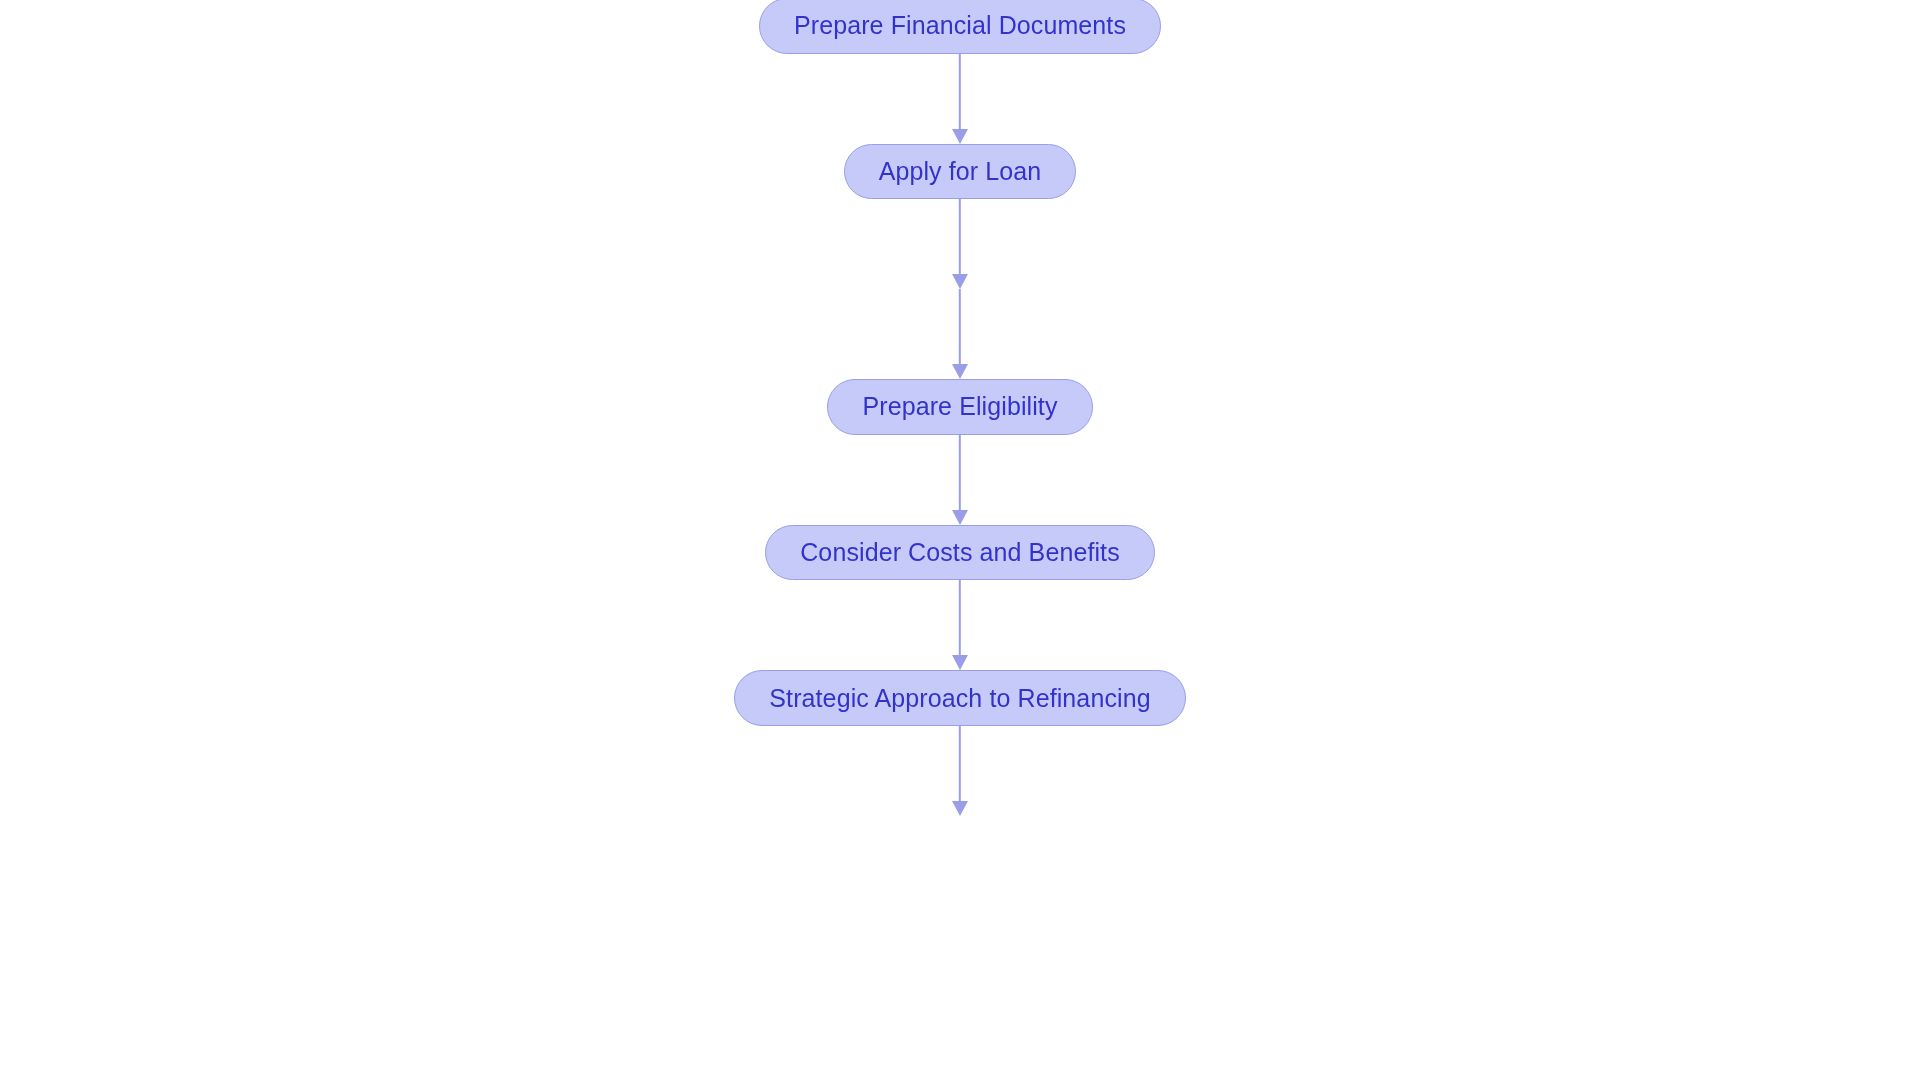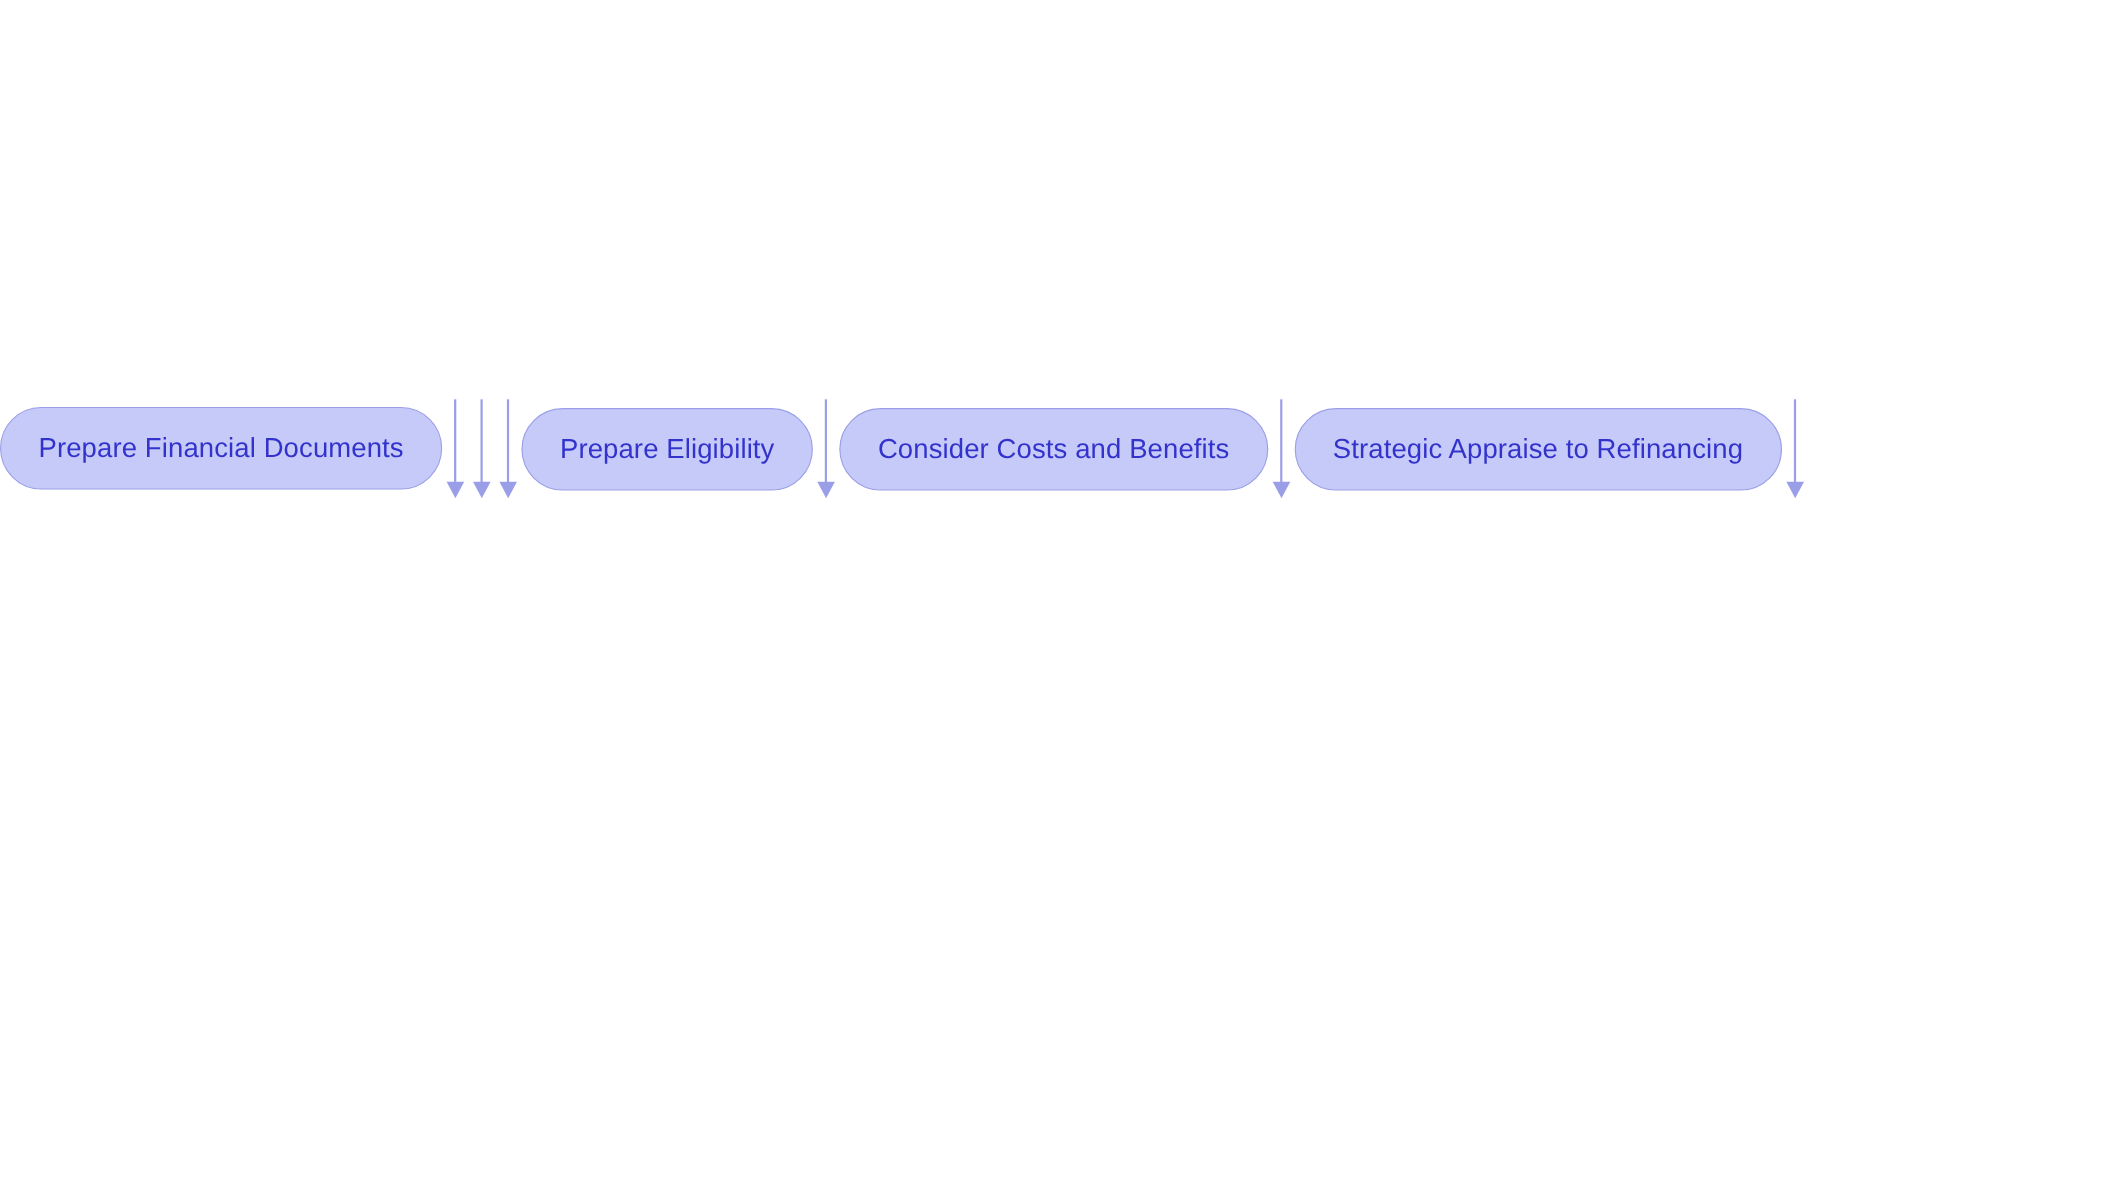--- a/index.html
+++ b/index.html
@@ -19,20 +19,21 @@
     background: #ffffff;
   }
 
   .flow-column {
     position: absolute;
     left: 0;
     top: 0;
     width: 1920px;
     height: 816px;
     display: flex;
+    flex-direction: column;
     align-items: center;
     justify-content: flex-start;
     border-radius: 26px;
   }
 
   .flow-node {
     box-sizing: border-box;
     height: 75px;
     border-radius: 38px;
     background: #c6caf9;
@@ -88,20 +89,23 @@
 
     <div class="flow-node node-0">
       <span>Prepare Financial Documents</span>
     </div>
 
     <div class="flow-connector">
       <div class="conn-line"></div>
       <div class="conn-head"></div>
     </div>
 
+    <div class="flow-node node-1">
+      <span>Apply for Loan</span>
+    </div>
 
     <div class="flow-connector">
       <div class="conn-line"></div>
       <div class="conn-head"></div>
     </div>
 
 
     <div class="flow-connector">
       <div class="conn-line"></div>
       <div class="conn-head"></div>
@@ -119,21 +123,21 @@
     <div class="flow-node node-4">
       <span>Consider Costs and Benefits</span>
     </div>
 
     <div class="flow-connector">
       <div class="conn-line"></div>
       <div class="conn-head"></div>
     </div>
 
     <div class="flow-node node-5">
-      <span>Strategic Appraise to Refinancing</span>
+      <span>Strategic Approach to Refinancing</span>
     </div>
 
     <div class="flow-connector">
       <div class="conn-line"></div>
       <div class="conn-head"></div>
     </div>
 
 
   </div>
 </div>

